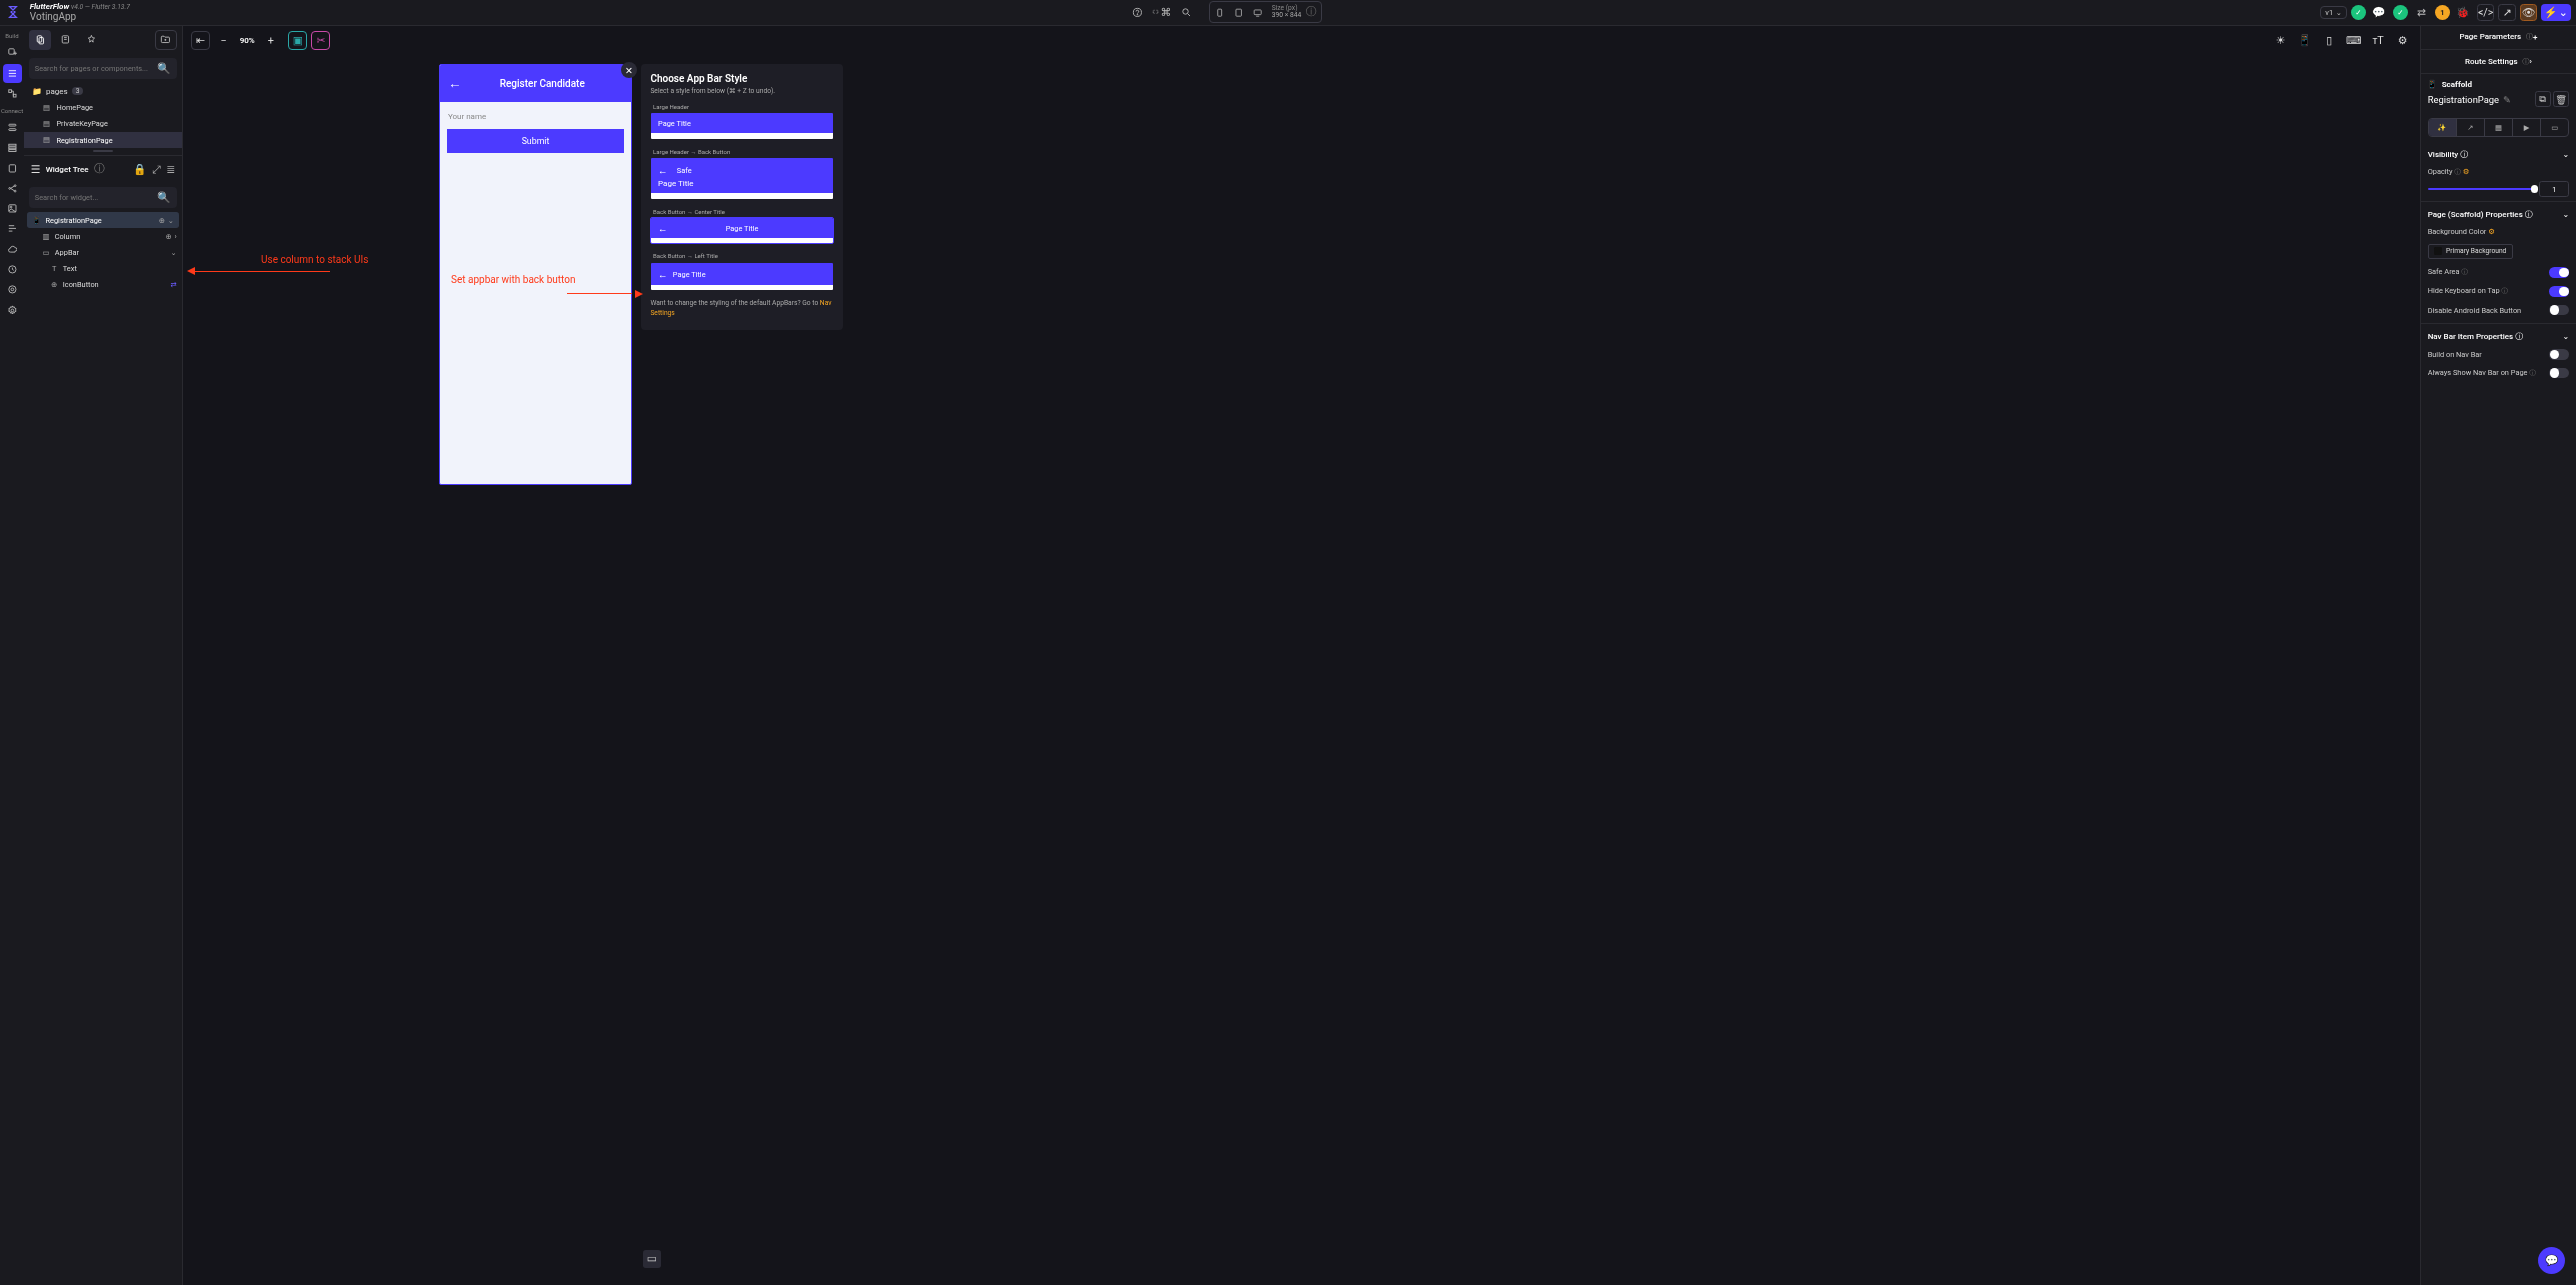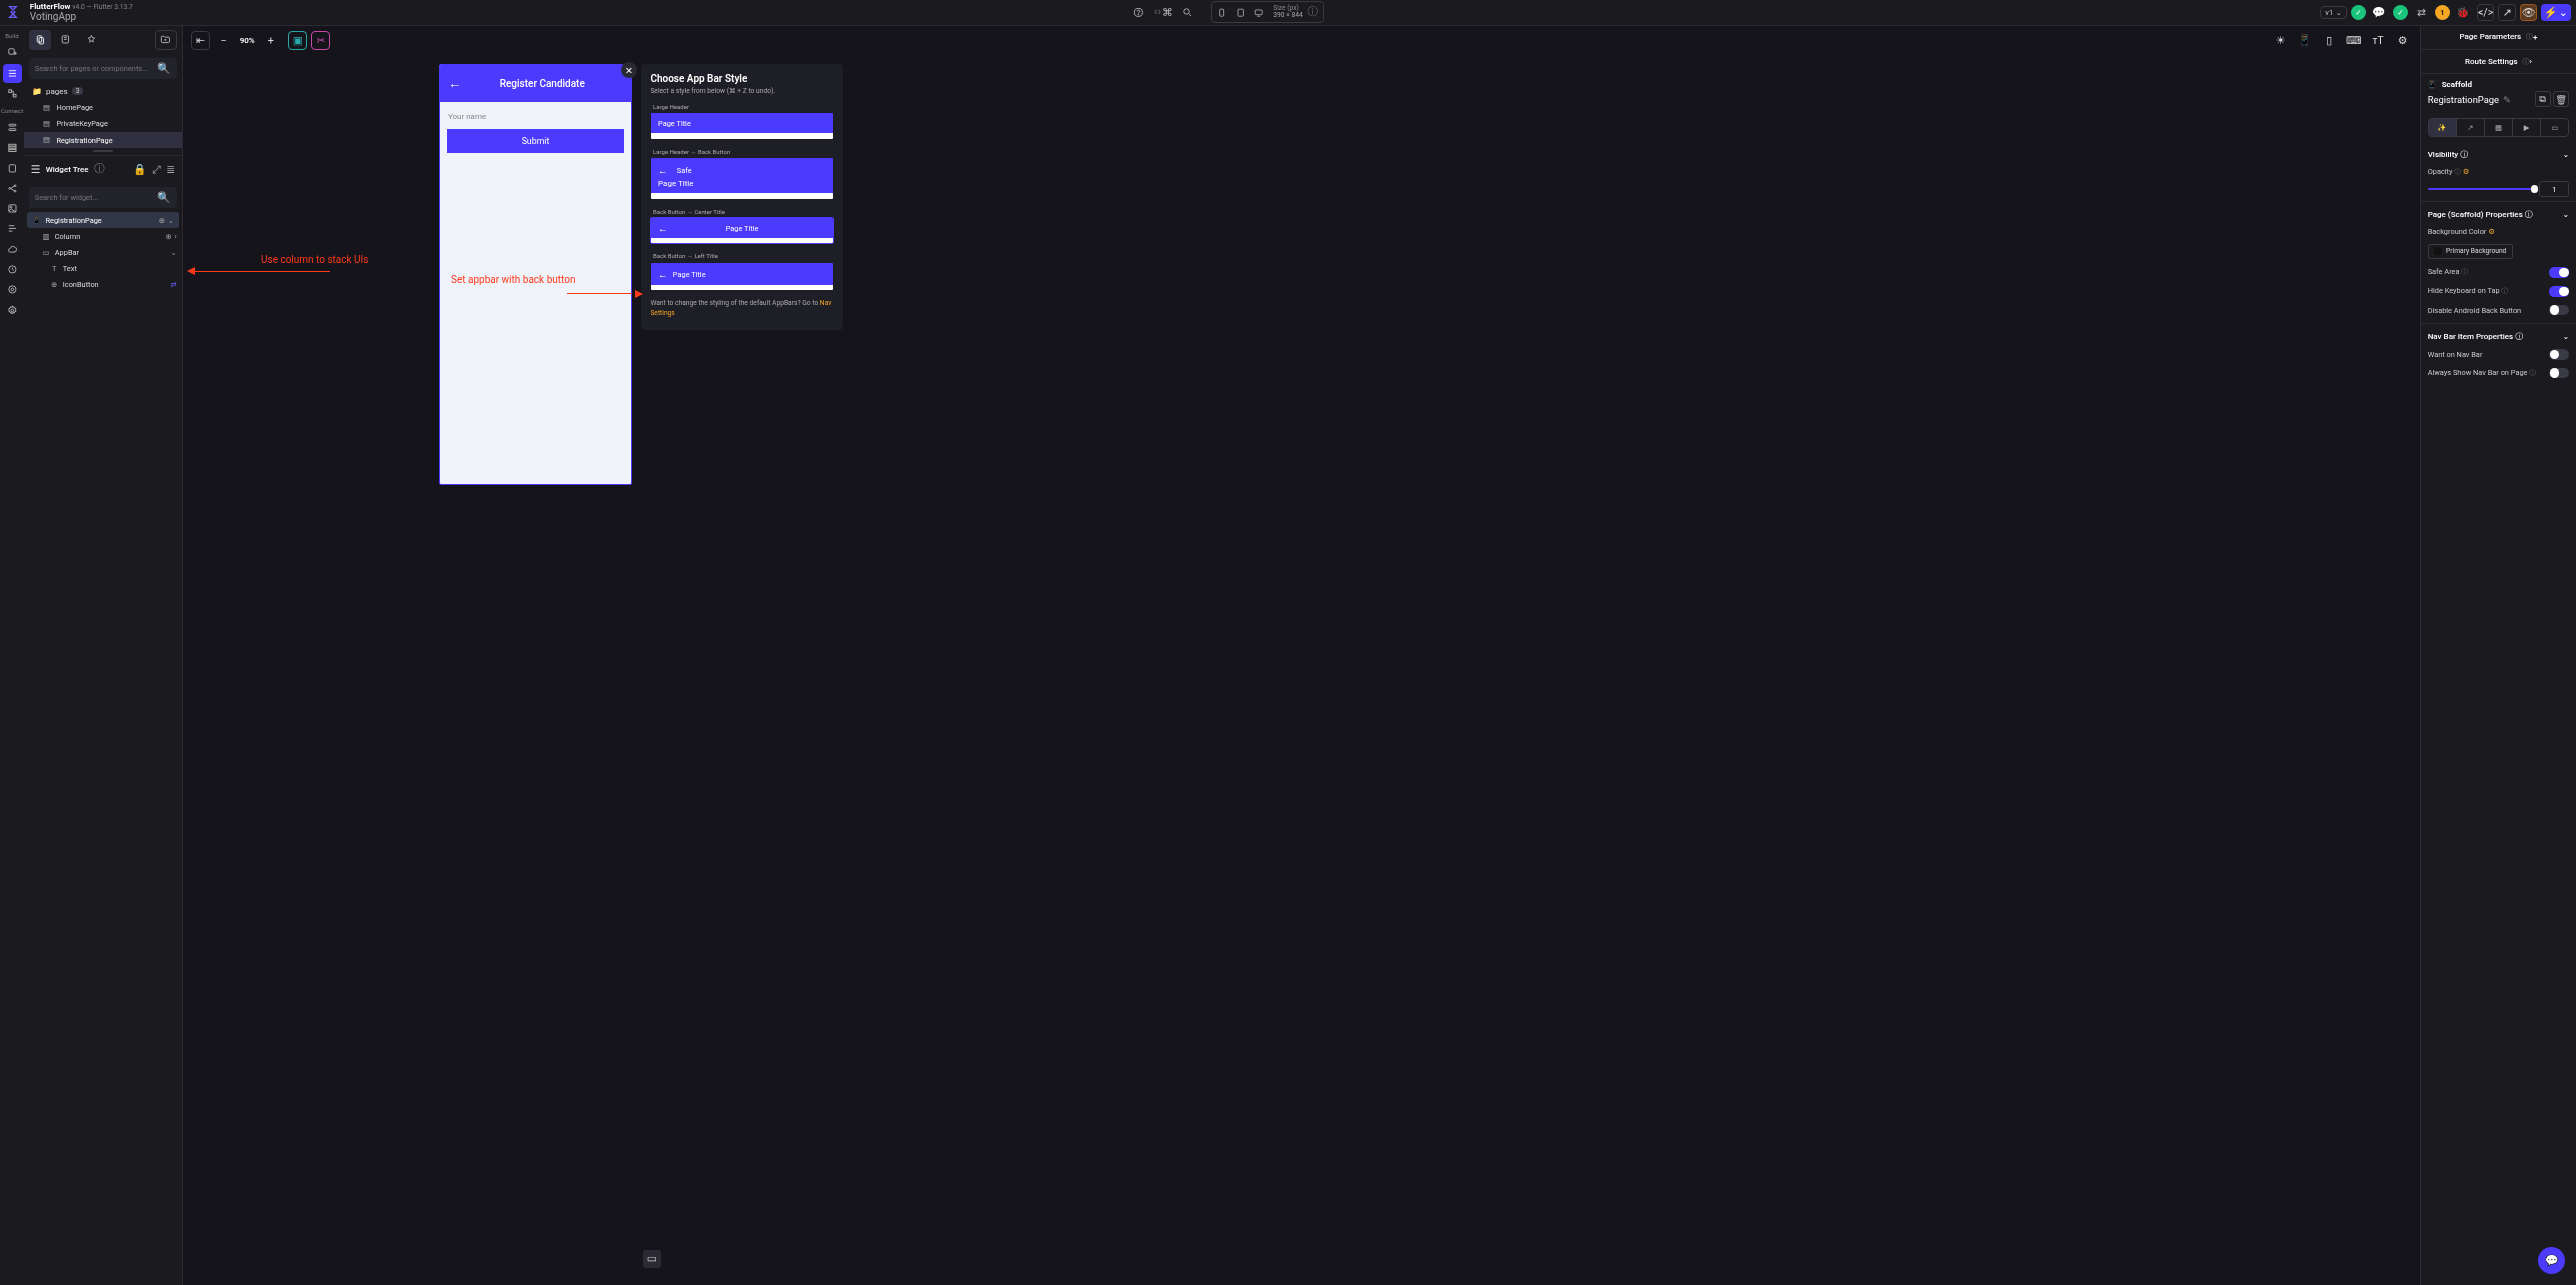--- a/index.html
+++ b/index.html
@@ -2,21 +2,21 @@
 <html style="font-size:10.8px"><head>
 <meta charset="utf-8">
 <style>
 * { box-sizing: border-box; margin: 0; padding: 0; font-family: -apple-system, BlinkMacSystemFont, "Segoe UI", Roboto, sans-serif; }
 body { background: #1a1a1f; color: #e0e0e0; overflow: hidden; height: 100vh; display: flex; flex-direction: column; }
 
 .top-bar { height: 25.6px; background: #1a1a1f; display: flex; align-items: center; padding: 0 5.4px; border-bottom: 0.7px solid #2a2a30; }
 .logo { width: 19px; height: 19px; color: #4c3aff; display: flex; align-items: center; justify-content: center; }
 .logo svg { width: 16px; height: 16px; }
 .app-title { margin-left: 5.4px; font-size: 8px; color: #fff; display: flex; flex-direction: column; justify-content: center; }
-.app-title .line1 { color: #fff; }
+.app-title .line1 { color: #fff; font-style: italic; }
 .app-title .line1 span { color: #888; font-weight: normal; font-size: 6.7px; }
 .app-title .line2 { color: #aaa; font-size: 10px; }
 
 .top-center { margin-left: auto; display: flex; align-items: center; gap: 5.4px; }
 .icon-btn { width: 19px; height: 19px; border-radius: 2.7px; display: inline-flex; align-items: center; justify-content: center; color: #bbb; cursor: pointer; }
 .device-group { display: flex; gap: 1.3px; border: 0.7px solid #3a3a45; border-radius: 4px; padding: 1.3px; margin-left: 8px; align-items: center; }
 .device-group .icon-btn { width: 17.5px; height: 17.5px; }
 .size-info { margin-left: 4px; font-size: 6.7px; color: #aaa; line-height: 1.1; }
 .size-info .lbl { color: #888; }
 
@@ -591,21 +591,21 @@
             <div class="knob"></div>
           </div>
       </div>
     </div>
     <div class="rp-group" style="border-top:0.7px solid #2a2a30">
       <div class="rp-group-title">
           <span><span>Nav Bar Item Properties</span><span class="info"> ⓘ</span></span>
           <span>⌄</span>
         </div>
       <div class="rp-row">
-        <span>Want on Nav Bar</span>
+        <span>Build on Nav Bar</span>
         <div class="toggle">
             <div class="knob"></div>
           </div>
       </div>
       <div class="rp-row">
         <span><span>Always Show Nav Bar on Page</span><span class="info"> ⓘ</span></span>
         <div class="toggle">
             <div class="knob"></div>
           </div>
       </div>

